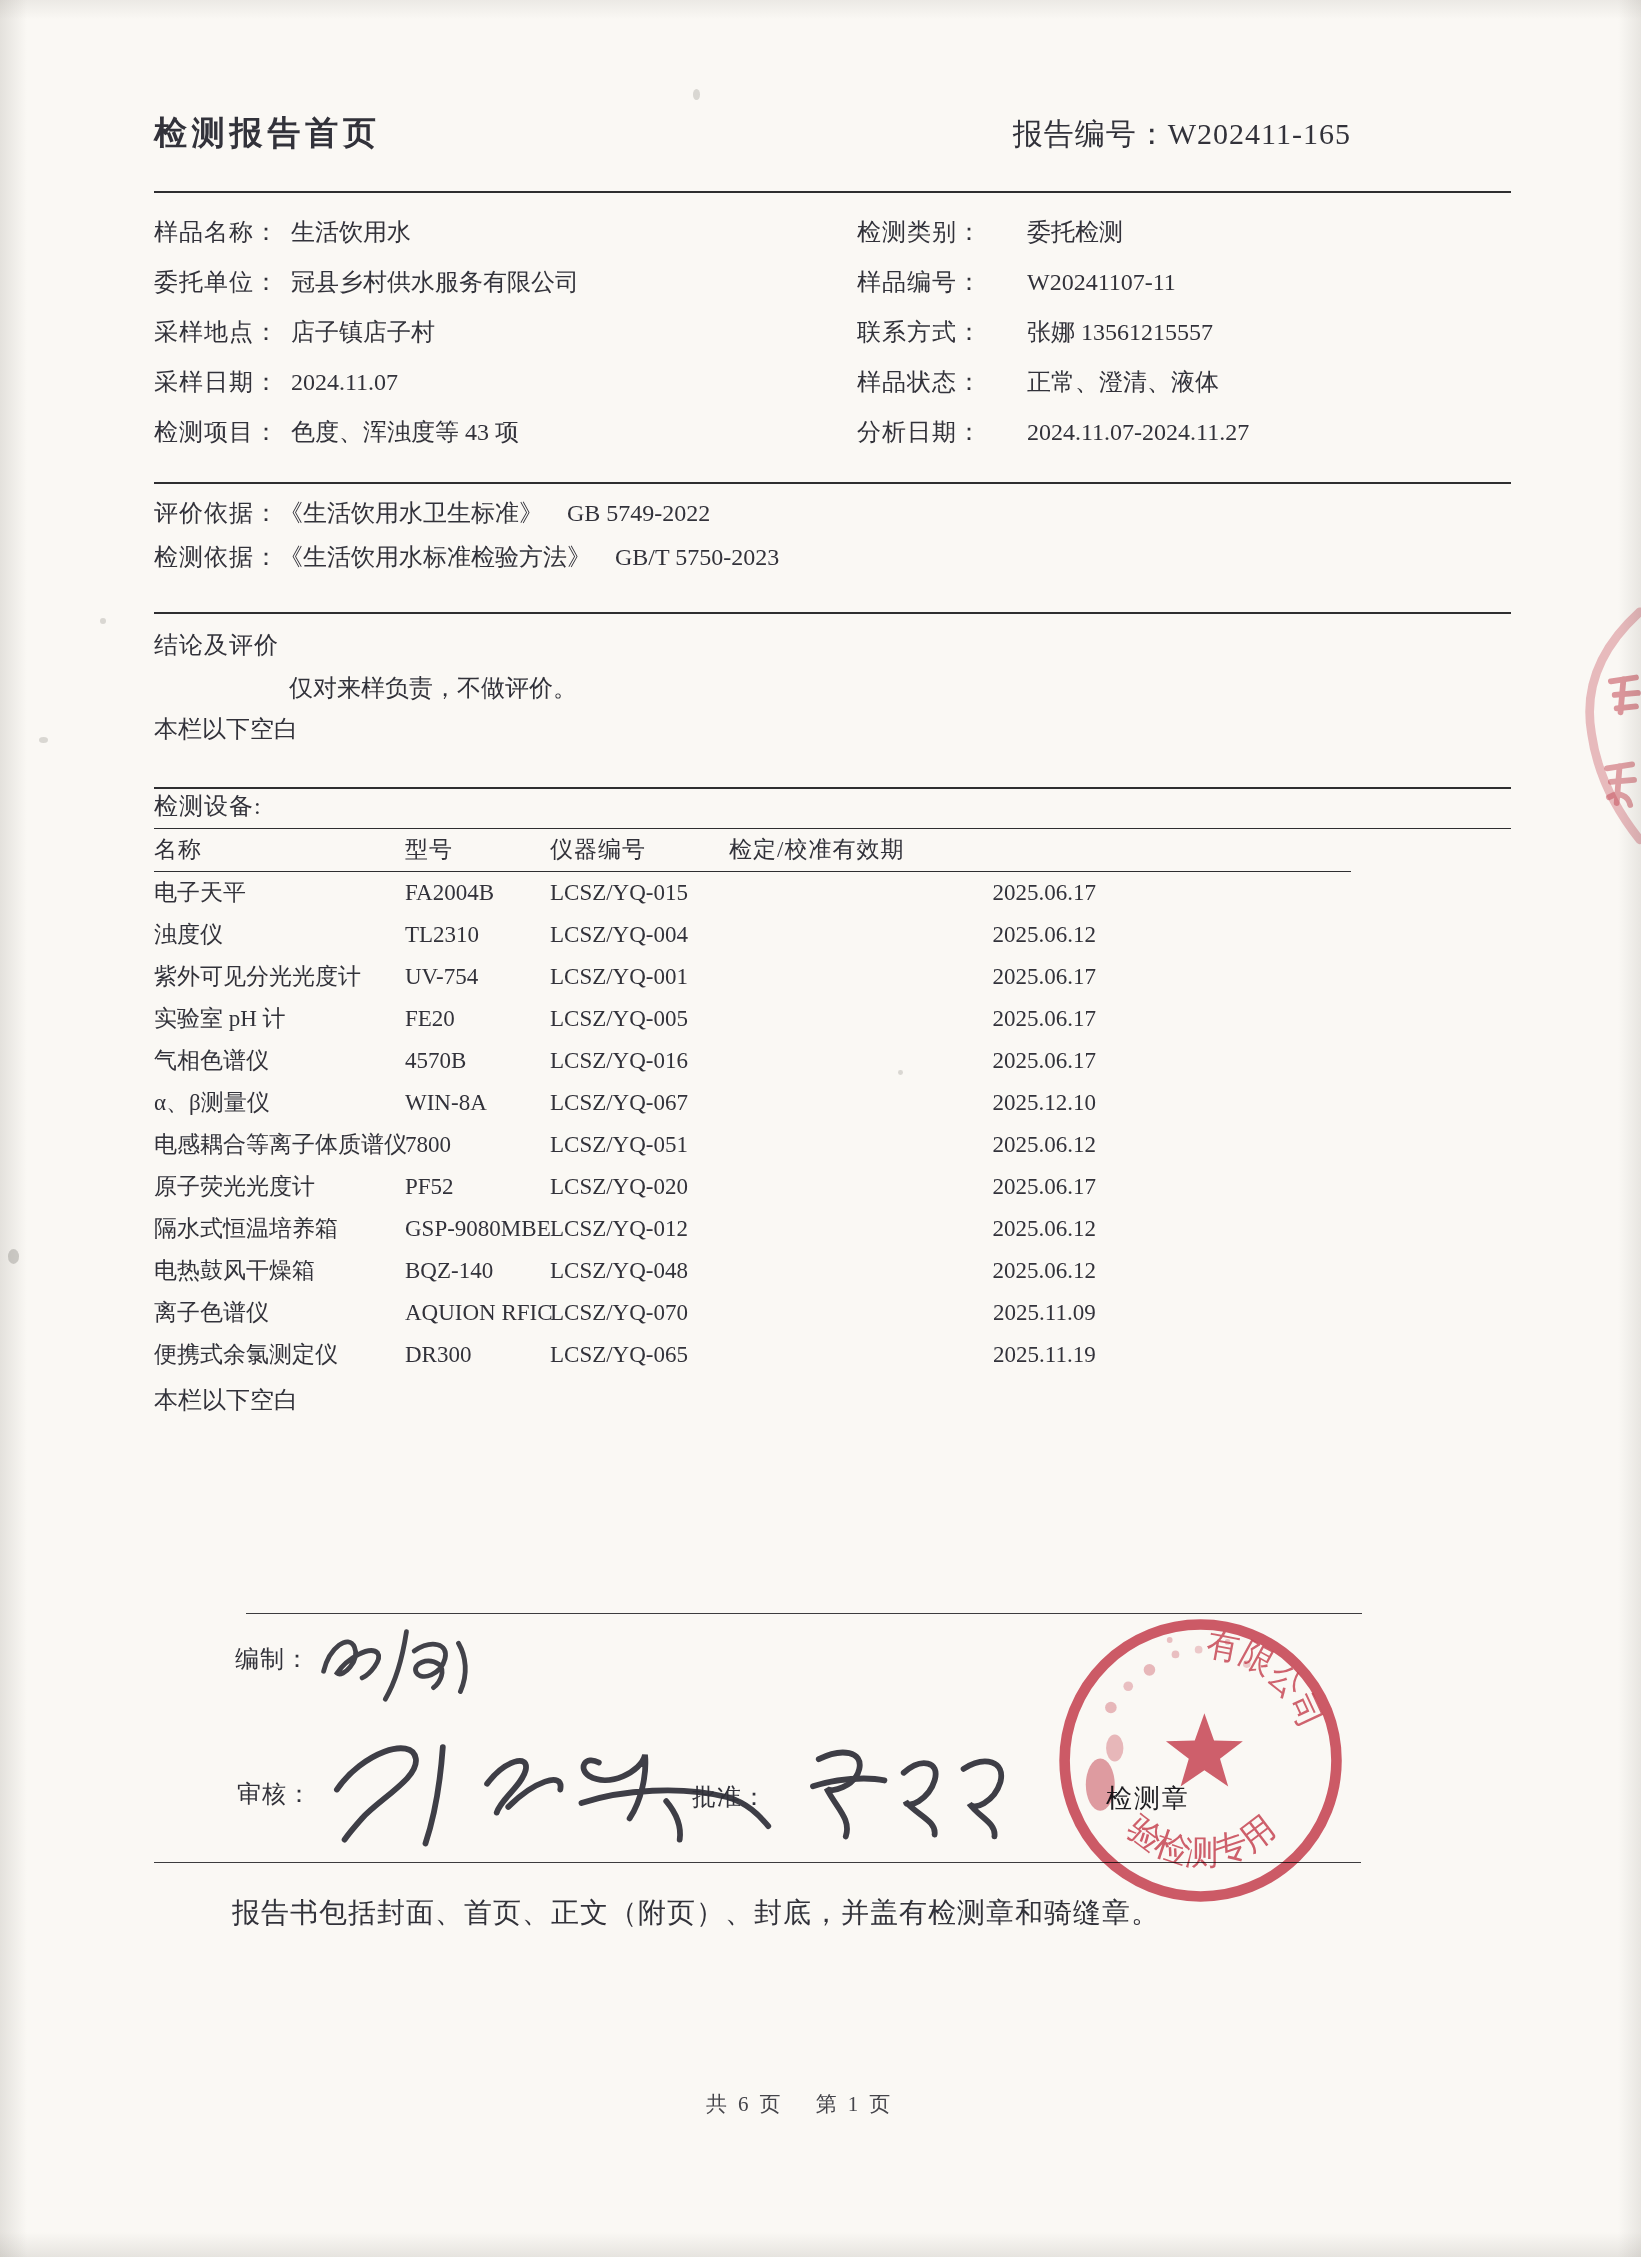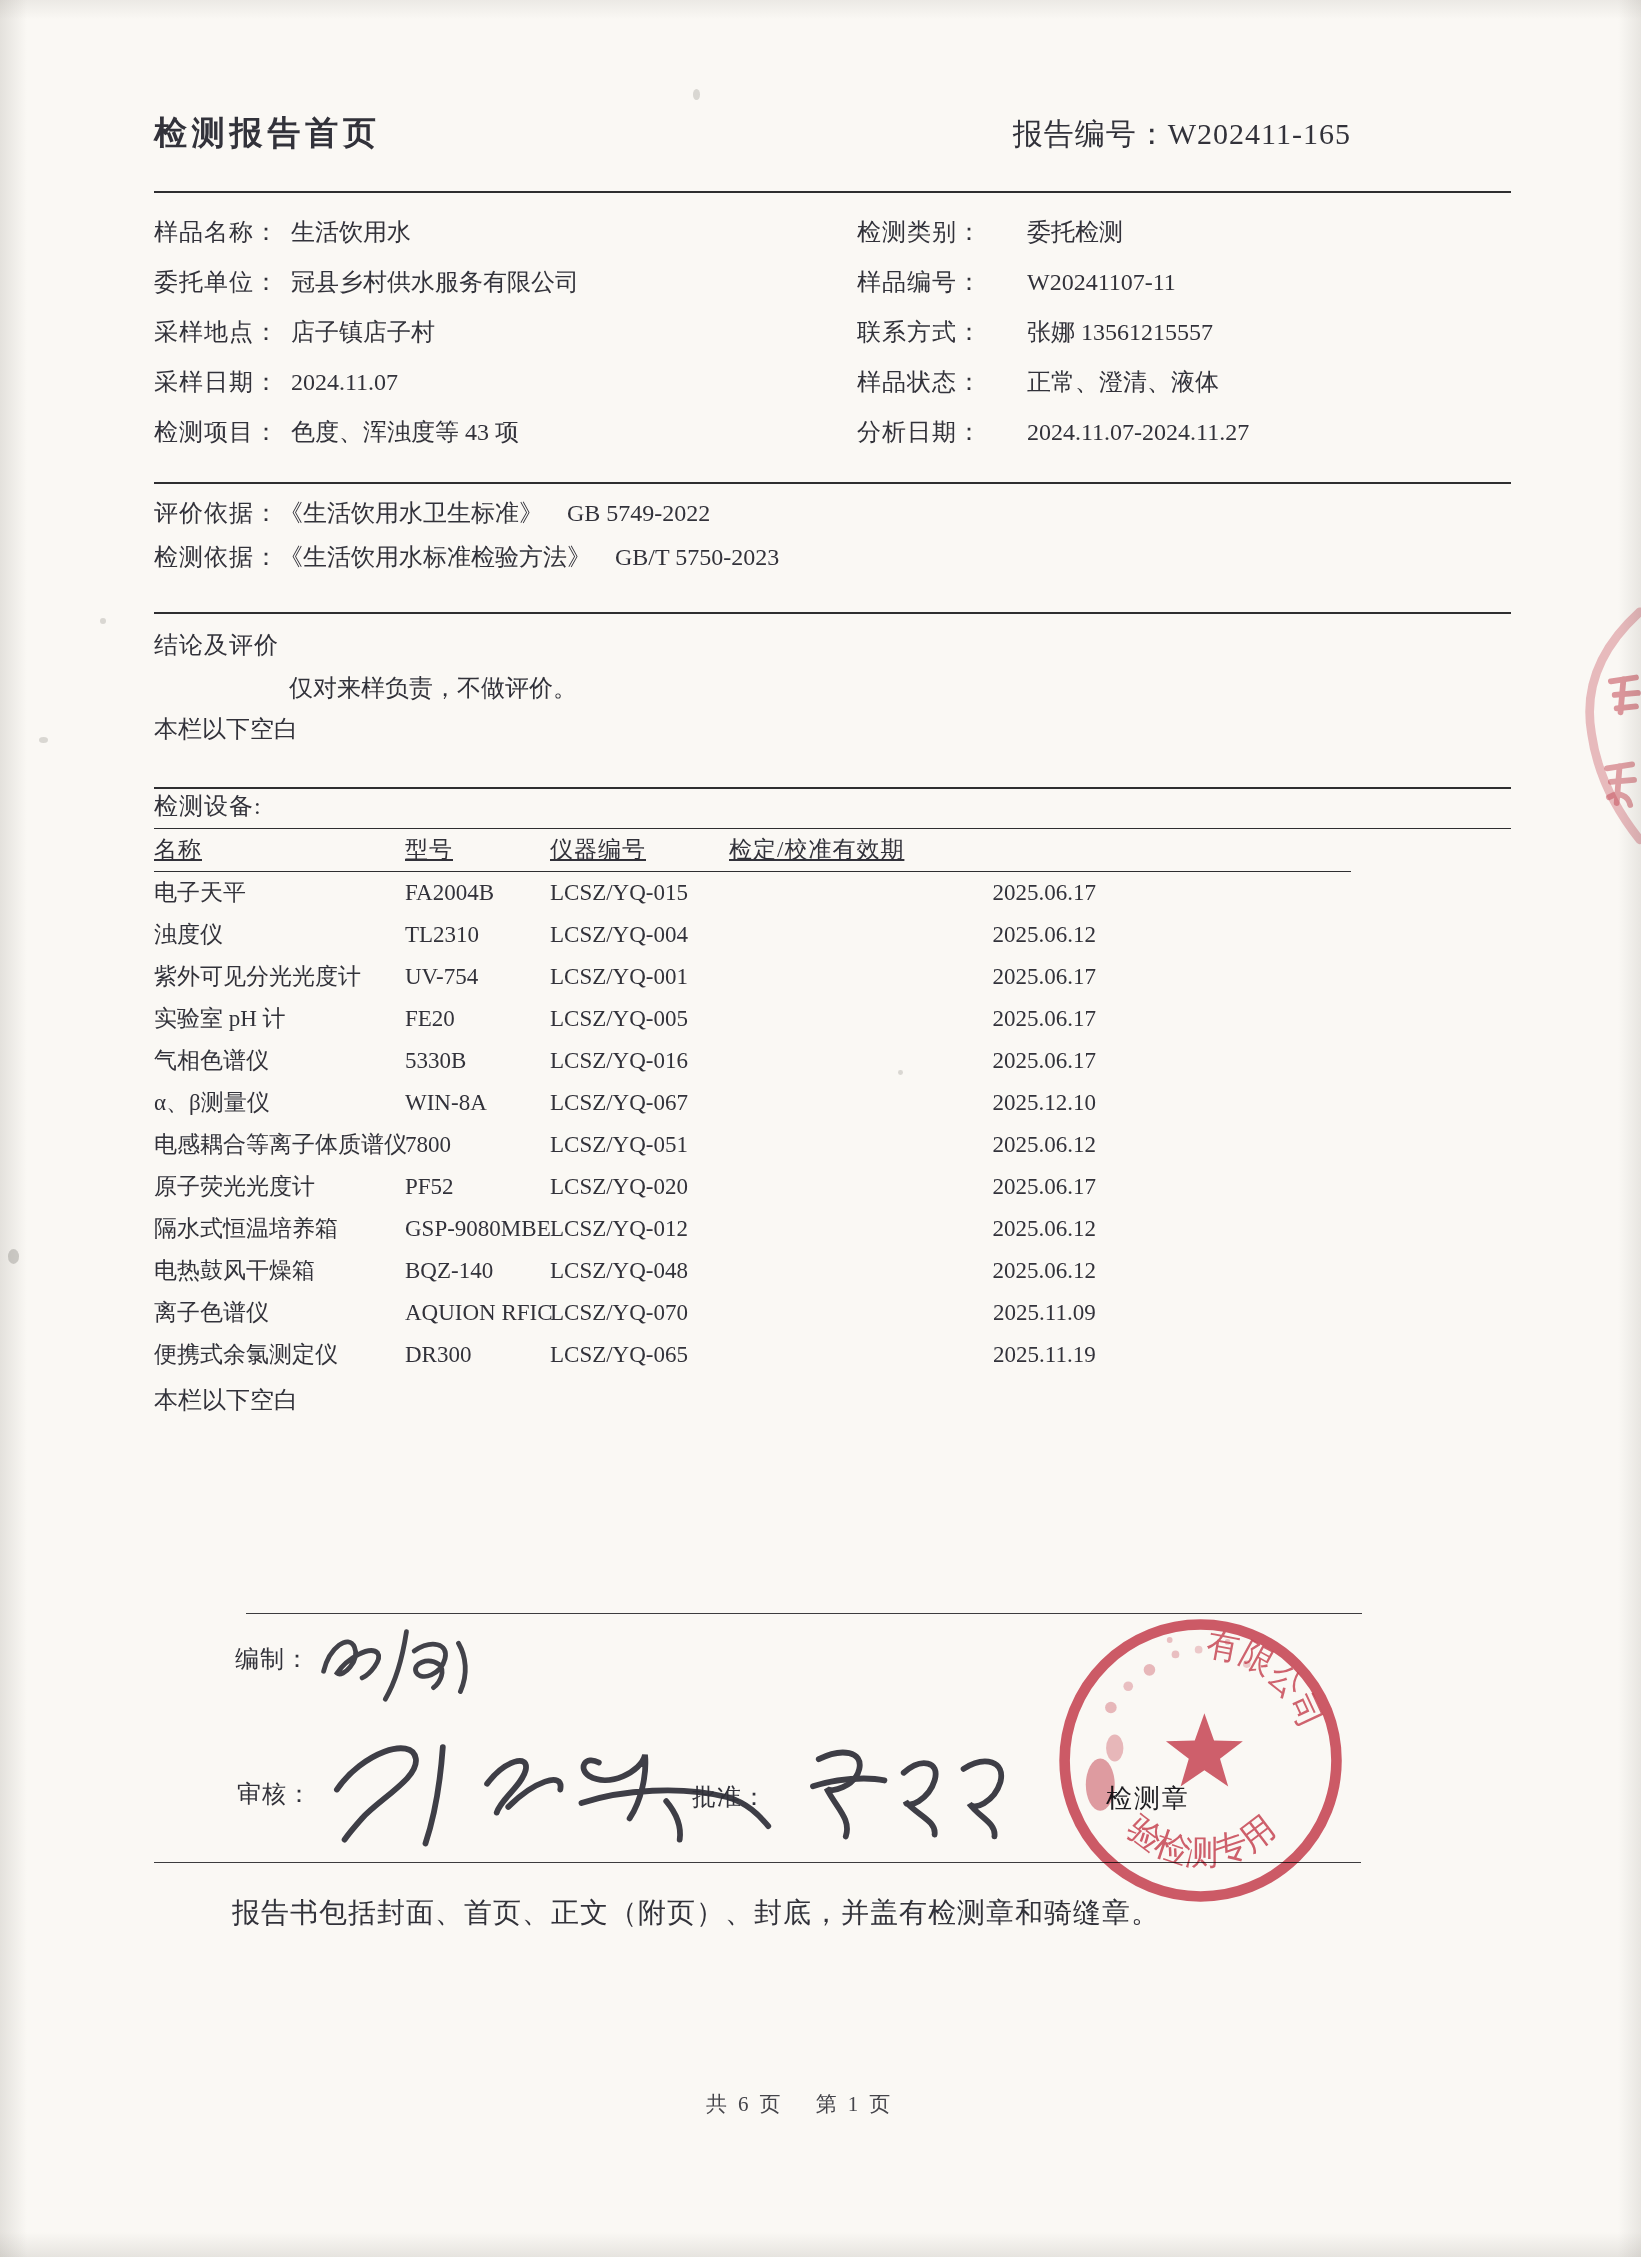--- a/index.html
+++ b/index.html
@@ -30,21 +30,21 @@
   .info-grid .lbl{letter-spacing:1px;}
   .basis{margin-top:7.7px;font-size:24px;line-height:44px;}
   .basis .lbl{letter-spacing:1px;}
   .conclusion{margin-top:9.7px;font-size:24px;}
   .conclusion .heading{line-height:42px;letter-spacing:1px;}
   .conclusion .body{line-height:41px;margin-top:1.9px;padding-left:135px;}
   .conclusion .blank{line-height:41px;}
   .equip-label{margin-top:0;font-size:24px;line-height:35px;letter-spacing:1px;padding-bottom:3.9px;border-bottom:1.9px solid #2e2e30;}
   .equip-table{width:1197px;}
   .equip-head,.equip-body{display:grid;grid-template-columns:251px 145px 179px 623px;}
-  .equip-head{border-bottom:1.9px solid #2e2e30;text-decoration:underline;}
+  .equip-head{border-bottom:1.9px solid #2e2e30;}
   .equip-head span{font-size:23px;line-height:42px;white-space:nowrap;letter-spacing:1px;}
   .equip-row{display:contents;}
   .equip-body span{font-size:23px;line-height:42px;white-space:nowrap;}
   .equip-body .c3{padding-left:7.7px;text-align:center;}
   .equip-blank{font-size:24px;line-height:44px;margin-top:1.9px;}
   .sig-line-top{position:absolute;left:246px;top:1613px;width:1116px;border-top:1.9px solid #3c3c3e;}
   .sig-line-bottom{position:absolute;left:154px;top:1862px;width:1207px;border-top:1.9px solid #3c3c3e;}
   .sig-label{position:absolute;font-size:24px;letter-spacing:1px;}
   .stamp-caption{position:absolute;left:1106px;top:1781px;font-size:26px;color:#1e1e22;letter-spacing:1.9px;z-index:3;}
   .stamp-svg{position:absolute;left:1054px;top:1611px;mix-blend-mode:multiply;z-index:4;}
@@ -120,21 +120,21 @@
         <span>名称</span>
         <span>型号</span>
         <span>仪器编号</span>
         <span class="c3">检定/校准有效期</span>
       </div>
       <div class="equip-body">
         <div class="equip-row"><span>电子天平</span><span>FA2004B</span><span>LCSZ/YQ-015</span><span class="c3">2025.06.17</span></div>
         <div class="equip-row"><span>浊度仪</span><span>TL2310</span><span>LCSZ/YQ-004</span><span class="c3">2025.06.12</span></div>
         <div class="equip-row"><span>紫外可见分光光度计</span><span>UV-754</span><span>LCSZ/YQ-001</span><span class="c3">2025.06.17</span></div>
         <div class="equip-row"><span>实验室 pH 计</span><span>FE20</span><span>LCSZ/YQ-005</span><span class="c3">2025.06.17</span></div>
-        <div class="equip-row"><span>气相色谱仪</span><span>5330B</span><span>LCSZ/YQ-016</span><span class="c3">2025.06.17</span></div>
+        <div class="equip-row"><span>气相色谱仪</span><span>4570B</span><span>LCSZ/YQ-016</span><span class="c3">2025.06.17</span></div>
         <div class="equip-row"><span>α、β测量仪</span><span>WIN-8A</span><span>LCSZ/YQ-067</span><span class="c3">2025.12.10</span></div>
         <div class="equip-row"><span>电感耦合等离子体质谱仪</span><span>7800</span><span>LCSZ/YQ-051</span><span class="c3">2025.06.12</span></div>
         <div class="equip-row"><span>原子荧光光度计</span><span>PF52</span><span>LCSZ/YQ-020</span><span class="c3">2025.06.17</span></div>
         <div class="equip-row"><span>隔水式恒温培养箱</span><span>GSP-9080MBE</span><span>LCSZ/YQ-012</span><span class="c3">2025.06.12</span></div>
         <div class="equip-row"><span>电热鼓风干燥箱</span><span>BQZ-140</span><span>LCSZ/YQ-048</span><span class="c3">2025.06.12</span></div>
         <div class="equip-row"><span>离子色谱仪</span><span>AQUION RFIC</span><span>LCSZ/YQ-070</span><span class="c3">2025.11.09</span></div>
         <div class="equip-row"><span>便携式余氯测定仪</span><span>DR300</span><span>LCSZ/YQ-065</span><span class="c3">2025.11.19</span></div>
       </div>
     </div>
     <div class="equip-blank">本栏以下空白</div>

